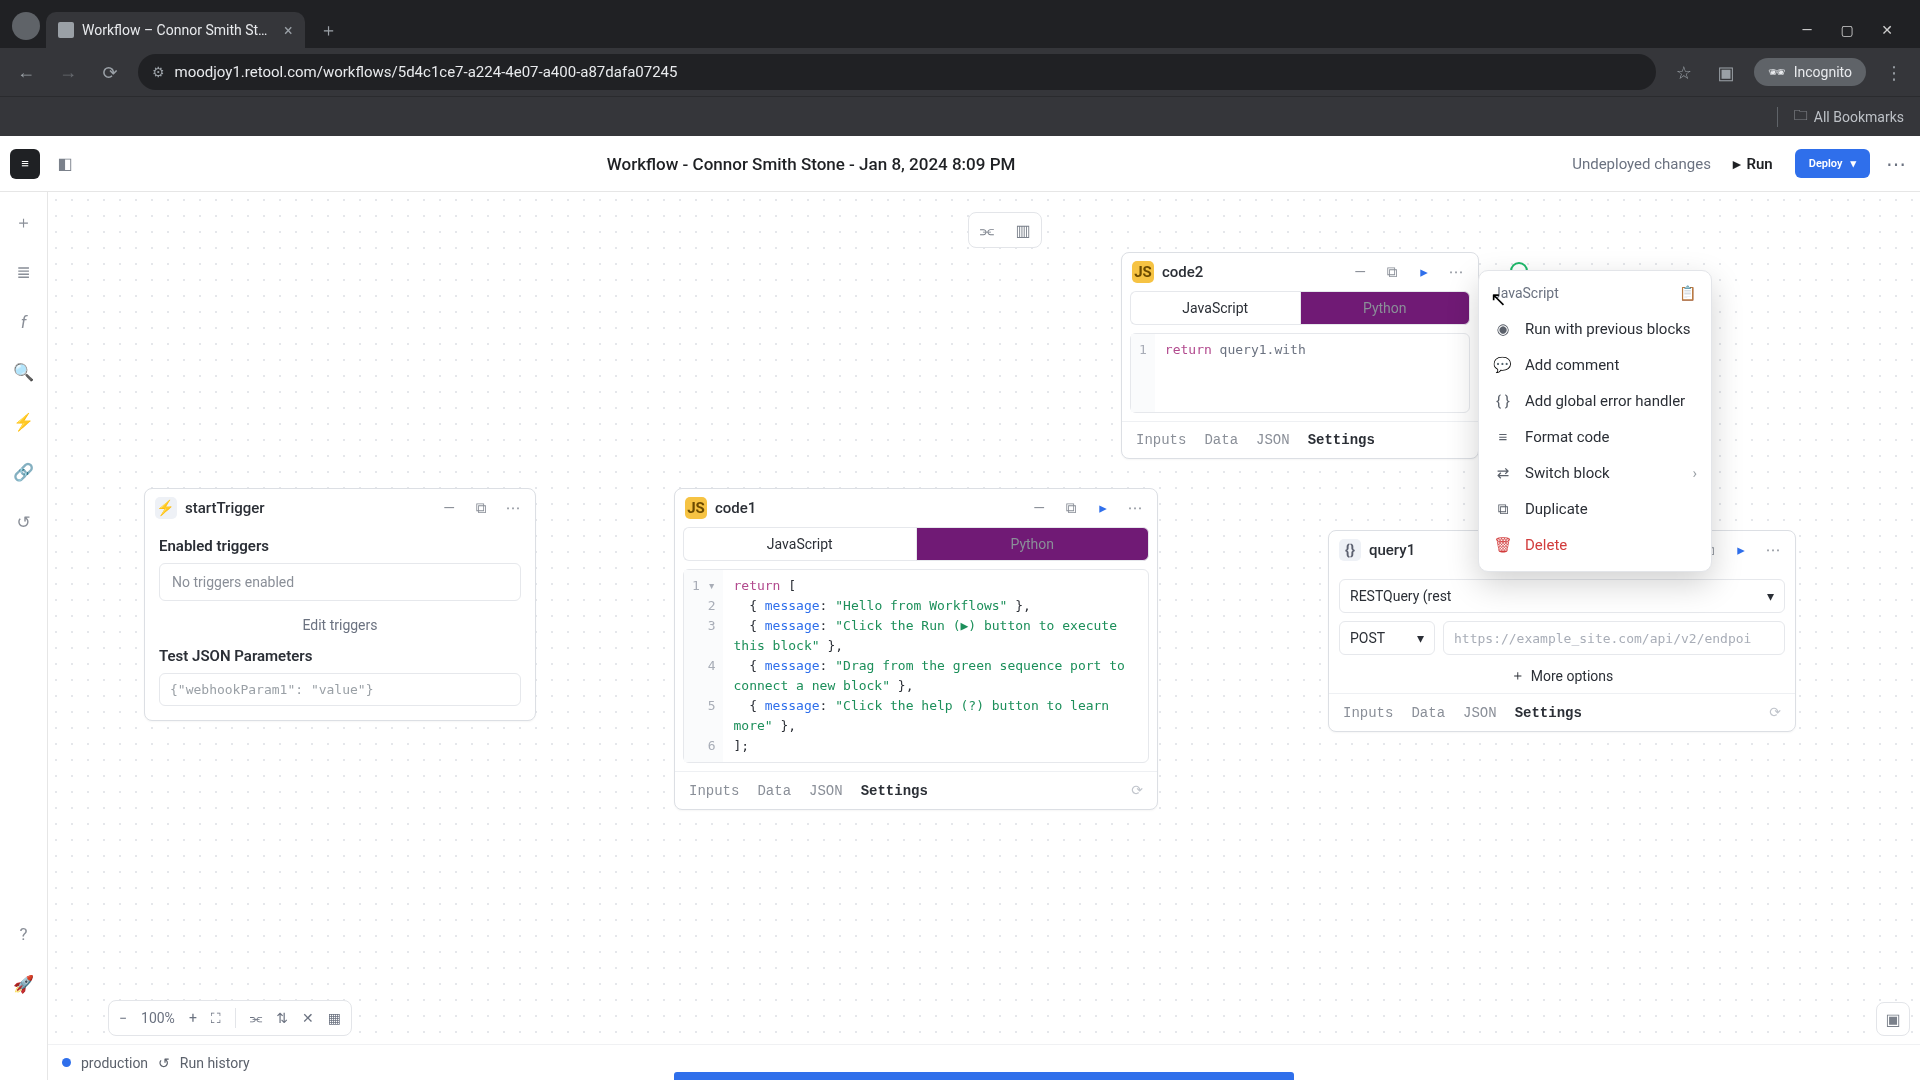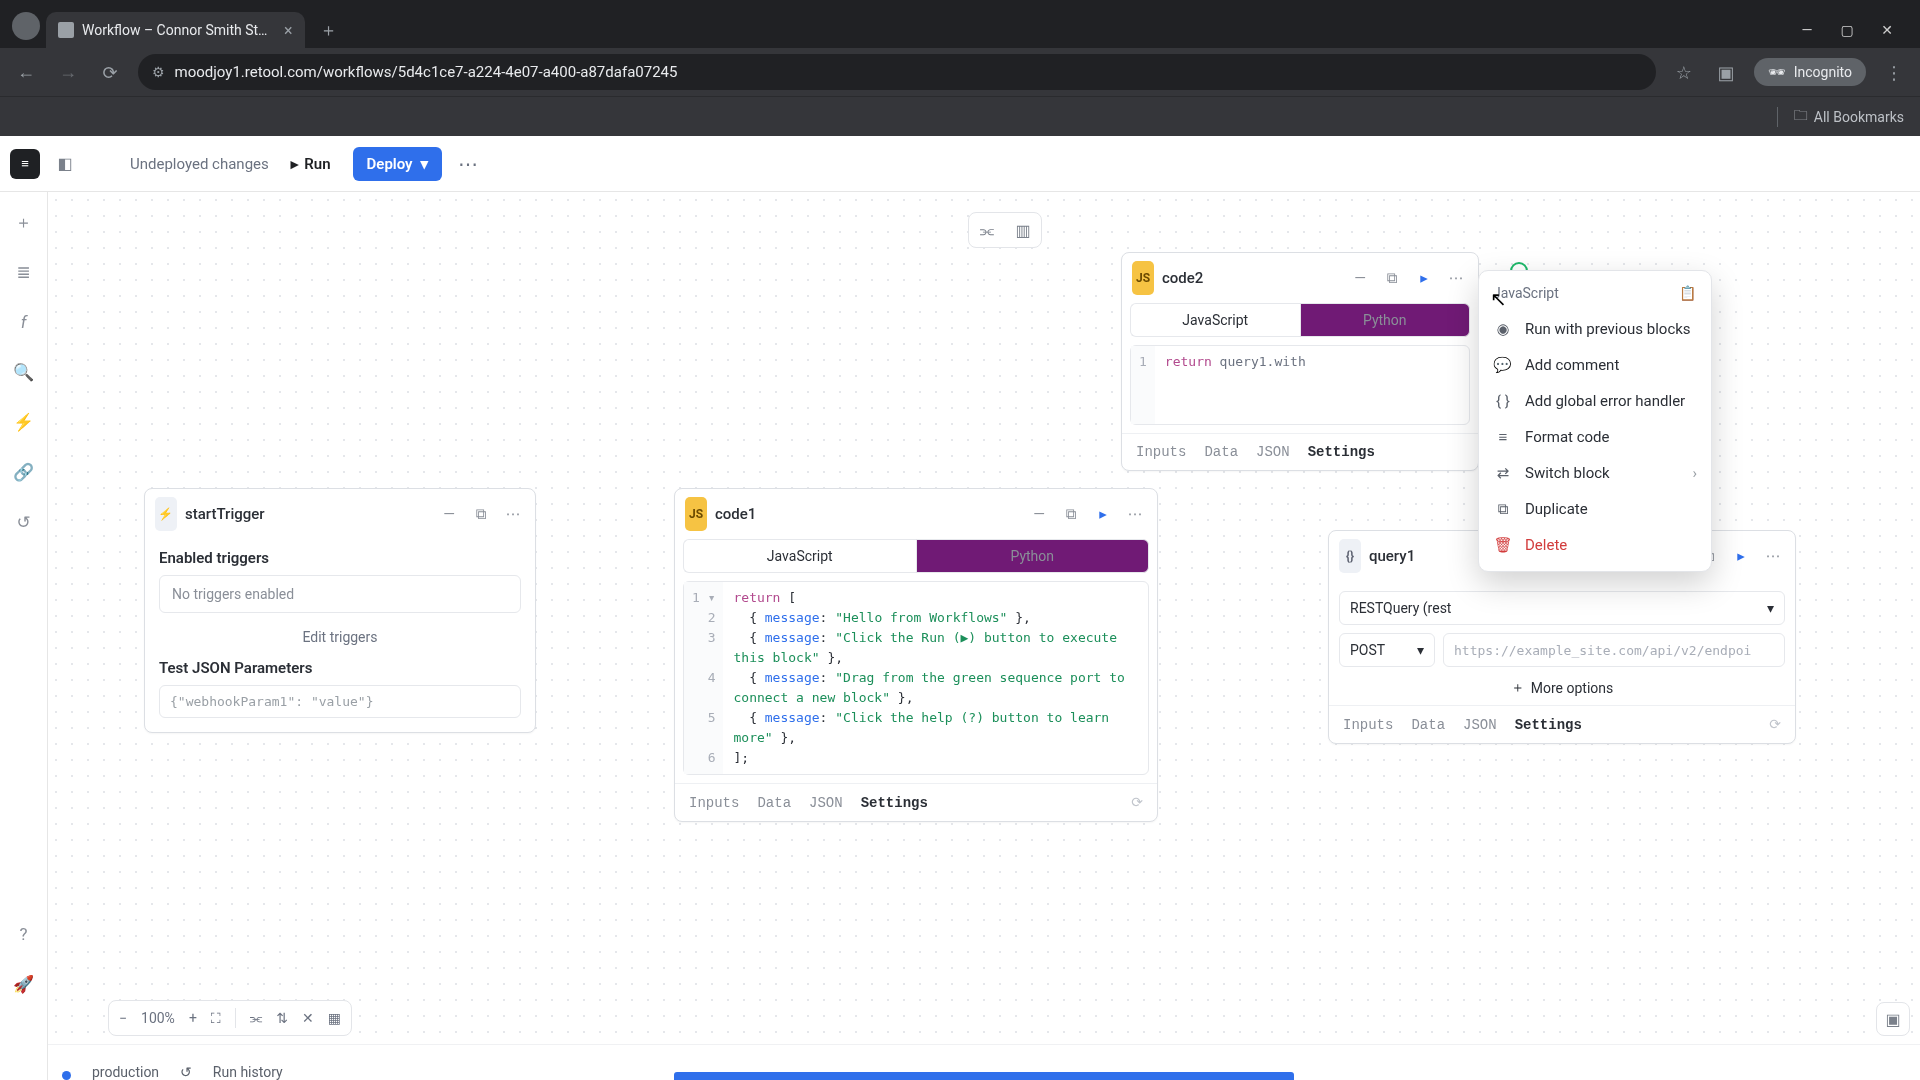--- a/index.html
+++ b/index.html
@@ -31,35 +31,35 @@
 
 
 .app { flex: 1; background: #ffffff; position: relative; display: flex; flex-direction: column; }
 .app-header { height: 56px; border-bottom: 1px solid #e6e6e6; display: flex; align-items: center; padding: 0 10px; }
 .app-header .left-icons { display: flex; gap: 10px; align-items: center; width: 80px; }
 .app-header .ricon { width: 30px; height: 30px; border-radius: 6px; display: flex; align-items: center; justify-content: center; }
 .app-header .title { flex: 1; text-align: center; color: #1f2124; font-size: 17px; font-weight: 500; }
 .app-header .right-actions { display: flex; align-items: center; gap: 12px; }
 .txt-muted { color: #6b7280; font-size: 15px; margin-left: 40px; }
 .run-btn { display: flex; align-items: center; gap: 6px; font-size: 15px; color: #1f2124; font-weight: 600; padding: 6px 10px; }
-.deploy-btn { background: #2f6feb; color: #fff; font-weight: 600; font-size: 15px; padding: 8px 14px; border-radius: 6px; display: flex; align-items: center; gap: 8px; }
+.deploy-btn { background: #2f6feb; color: #fff; font-weight: 600; font-size: 11px; padding: 8px 14px; border-radius: 6px; display: flex; align-items: center; gap: 8px; }
 .more-dots { color: #6b7280; font-size: 20px; padding: 0 4px; }
 
 .main-body { flex: 1; display: flex; position: relative; }
 .side-rail { width: 48px; border-right: 1px solid #e6e6e6; display: flex; flex-direction: column; align-items: center; padding-top: 16px; gap: 22px; color: #8a8f98; background: #fff; }
 .side-rail .rail-icon { width: 28px; height: 28px; display: flex; align-items: center; justify-content: center; font-size: 17px; border-radius: 6px; }
 .side-rail .spacer { flex: 1; }
 
 .canvas { flex: 1; position: relative; background-image: radial-gradient(#e5e7eb 1px, transparent 1px); background-size: 16px 16px; background-position: 0 0; }
 .canvas svg.wires { position: absolute; inset: 0; pointer-events: none; }
 
 
 .node { position: absolute; background: #fff; border: 1px solid #dcdfe4; border-radius: 8px; box-shadow: 0 1px 2px rgba(0,0,0,0.04); }
 .node-header { display: flex; align-items: center; gap: 8px; padding: 8px 10px; }
-.node-badge { width: 22px; height: 34px; border-radius: 5px; display: flex; align-items: center; justify-content: center; font-size: 12px; font-weight: 700; }
+.node-badge { width: 22px; height: 22px; border-radius: 5px; display: flex; align-items: center; justify-content: center; font-size: 15px; font-weight: 700; }
 .node-badge.js { background: #f6c343; color: #6b4a00; }
 .node-badge.trigger { background: #eef1f6; color: #5c6170; }
 .node-badge.api { background: #eef1f6; color: #5c6170; }
 .node-title { font-weight: 500; color: #2b2f36; font-size: 15px; }
 .node-header .grow { flex: 1; }
 .hdr-icon { color: #8a8f98; width: 24px; text-align: center; font-size: 15px; }
 .hdr-icon.play { color: #2f6feb; }
 
 .lang-tabs { display: flex; margin: 0 8px; }
 .lang-tabs div { flex: 1; text-align: center; padding: 8px; font-size: 14px; color: #8a8f98; border: 1px solid #e6e8ec; background: #701a75; }
@@ -113,21 +113,21 @@
 .view-toggle div { width: 30px; text-align: center; }
 
 
 .fake-cursor { position: absolute; top: 95px; left: 1442px; font-size: 20px; color: #000; z-index: 60; pointer-events: none; }
 
 
 .zoom-bar { position: absolute; left: 60px; bottom: 44px; height: 36px; background: #fff; border: 1px solid #e3e5e9; border-radius: 8px; display: flex; align-items: center; gap: 14px; padding: 0 10px; color: #6b7280; font-size: 14px; }
 .zoom-bar .sep { width: 1px; height: 20px; background: #e3e5e9; }
 .right-bottom-chip { position: absolute; right: 10px; bottom: 44px; width: 34px; height: 34px; border: 1px solid #e3e5e9; border-radius: 8px; display: flex; align-items: center; justify-content: center; color: #7b818b; background: #fff; }
 
-.status-bar { position: absolute; bottom: 0; left: 0; right: 0; height: 36px; display: flex; align-items: flex-end; gap: 21px; padding: 0 14px; font-size: 14px; color: #5b616b; background: #fff; border-top: 1px solid #f0f1f3; }
+.status-bar { position: absolute; bottom: 0; left: 0; right: 0; height: 36px; display: flex; align-items: center; gap: 10px; padding: 0 14px; font-size: 14px; color: #5b616b; background: #fff; border-top: 1px solid #f0f1f3; }
 .status-dot { width: 9px; height: 9px; border-radius: 50%; background: #2f6feb; }
 .blue-strip { position: absolute; left: 50%; transform: translateX(-50%); bottom: 0; width: 620px; height: 8px; background: #2f6feb; border-radius: 3px 3px 0 0; }
 </style>
 </head>
 <body>
 
 <div class="browser-frame">
   <div class="tab-strip">
     <span class="corner-icon"></span>
     <div class="tab">
@@ -169,20 +169,21 @@
       <span>All Bookmarks</span>
     </div>
   </div>
 
   <div class="app">
     <div class="app-header">
       <div class="left-icons">
         <div class="ricon" style="background:#1f2124;color:#fff;font-weight:700;font-size:13px">≡</div>
         <div class="ricon" style="color:#7b818b">◧</div>
       </div>
+      <div class="title">Workflow - Connor Smith Stone - Jan 8, 2024 8:09 PM</div>
       <div class="right-actions">
         <span class="txt-muted">Undeployed changes</span>
         <div class="run-btn">
           <span>▸</span>
           <span>Run</span>
         </div>
         <div class="deploy-btn">
           <span>Deploy</span>
           <span>▾</span>
         </div>

